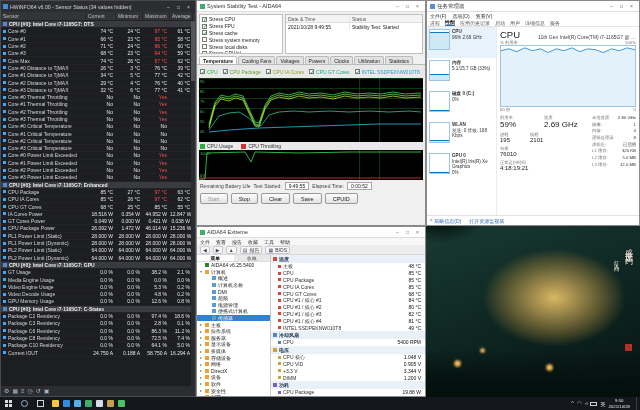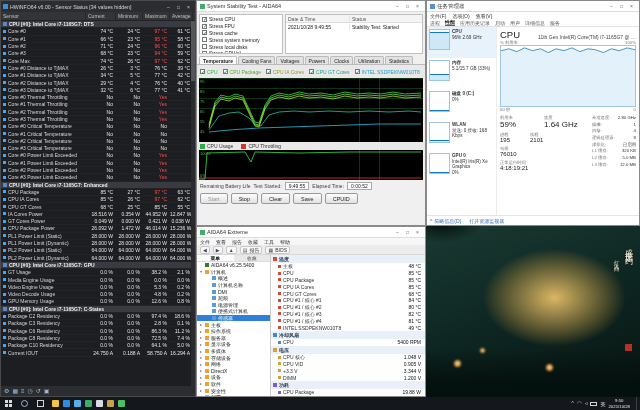--- a/index.html
+++ b/index.html
@@ -723,21 +723,21 @@
           <span>0</span>
         </div>
         <div class="tm-stats">
           <div class="sgrid">
               <span class="stat big">
                 <span class="k">利用率</span>
                 <span class="v">59%</span>
               </span>
               <span class="stat big">
                 <span class="k">速度</span>
-                <span class="v">1.64 GHz</span>
+                <span class="v">2.69 GHz</span>
               </span>
               <span class="stat">
                 <span class="k">进程</span>
                 <span class="v">195</span>
               </span>
               <span class="stat">
                 <span class="k">线程</span>
                 <span class="v">2101</span>
               </span>
               <span class="stat">

